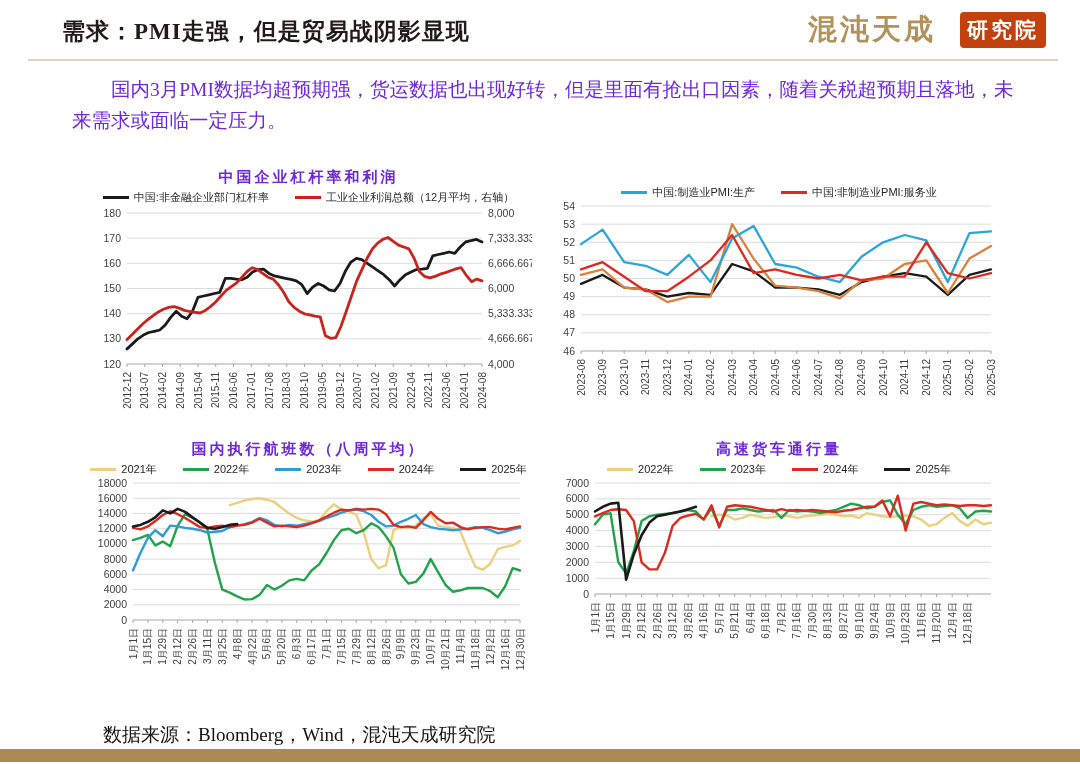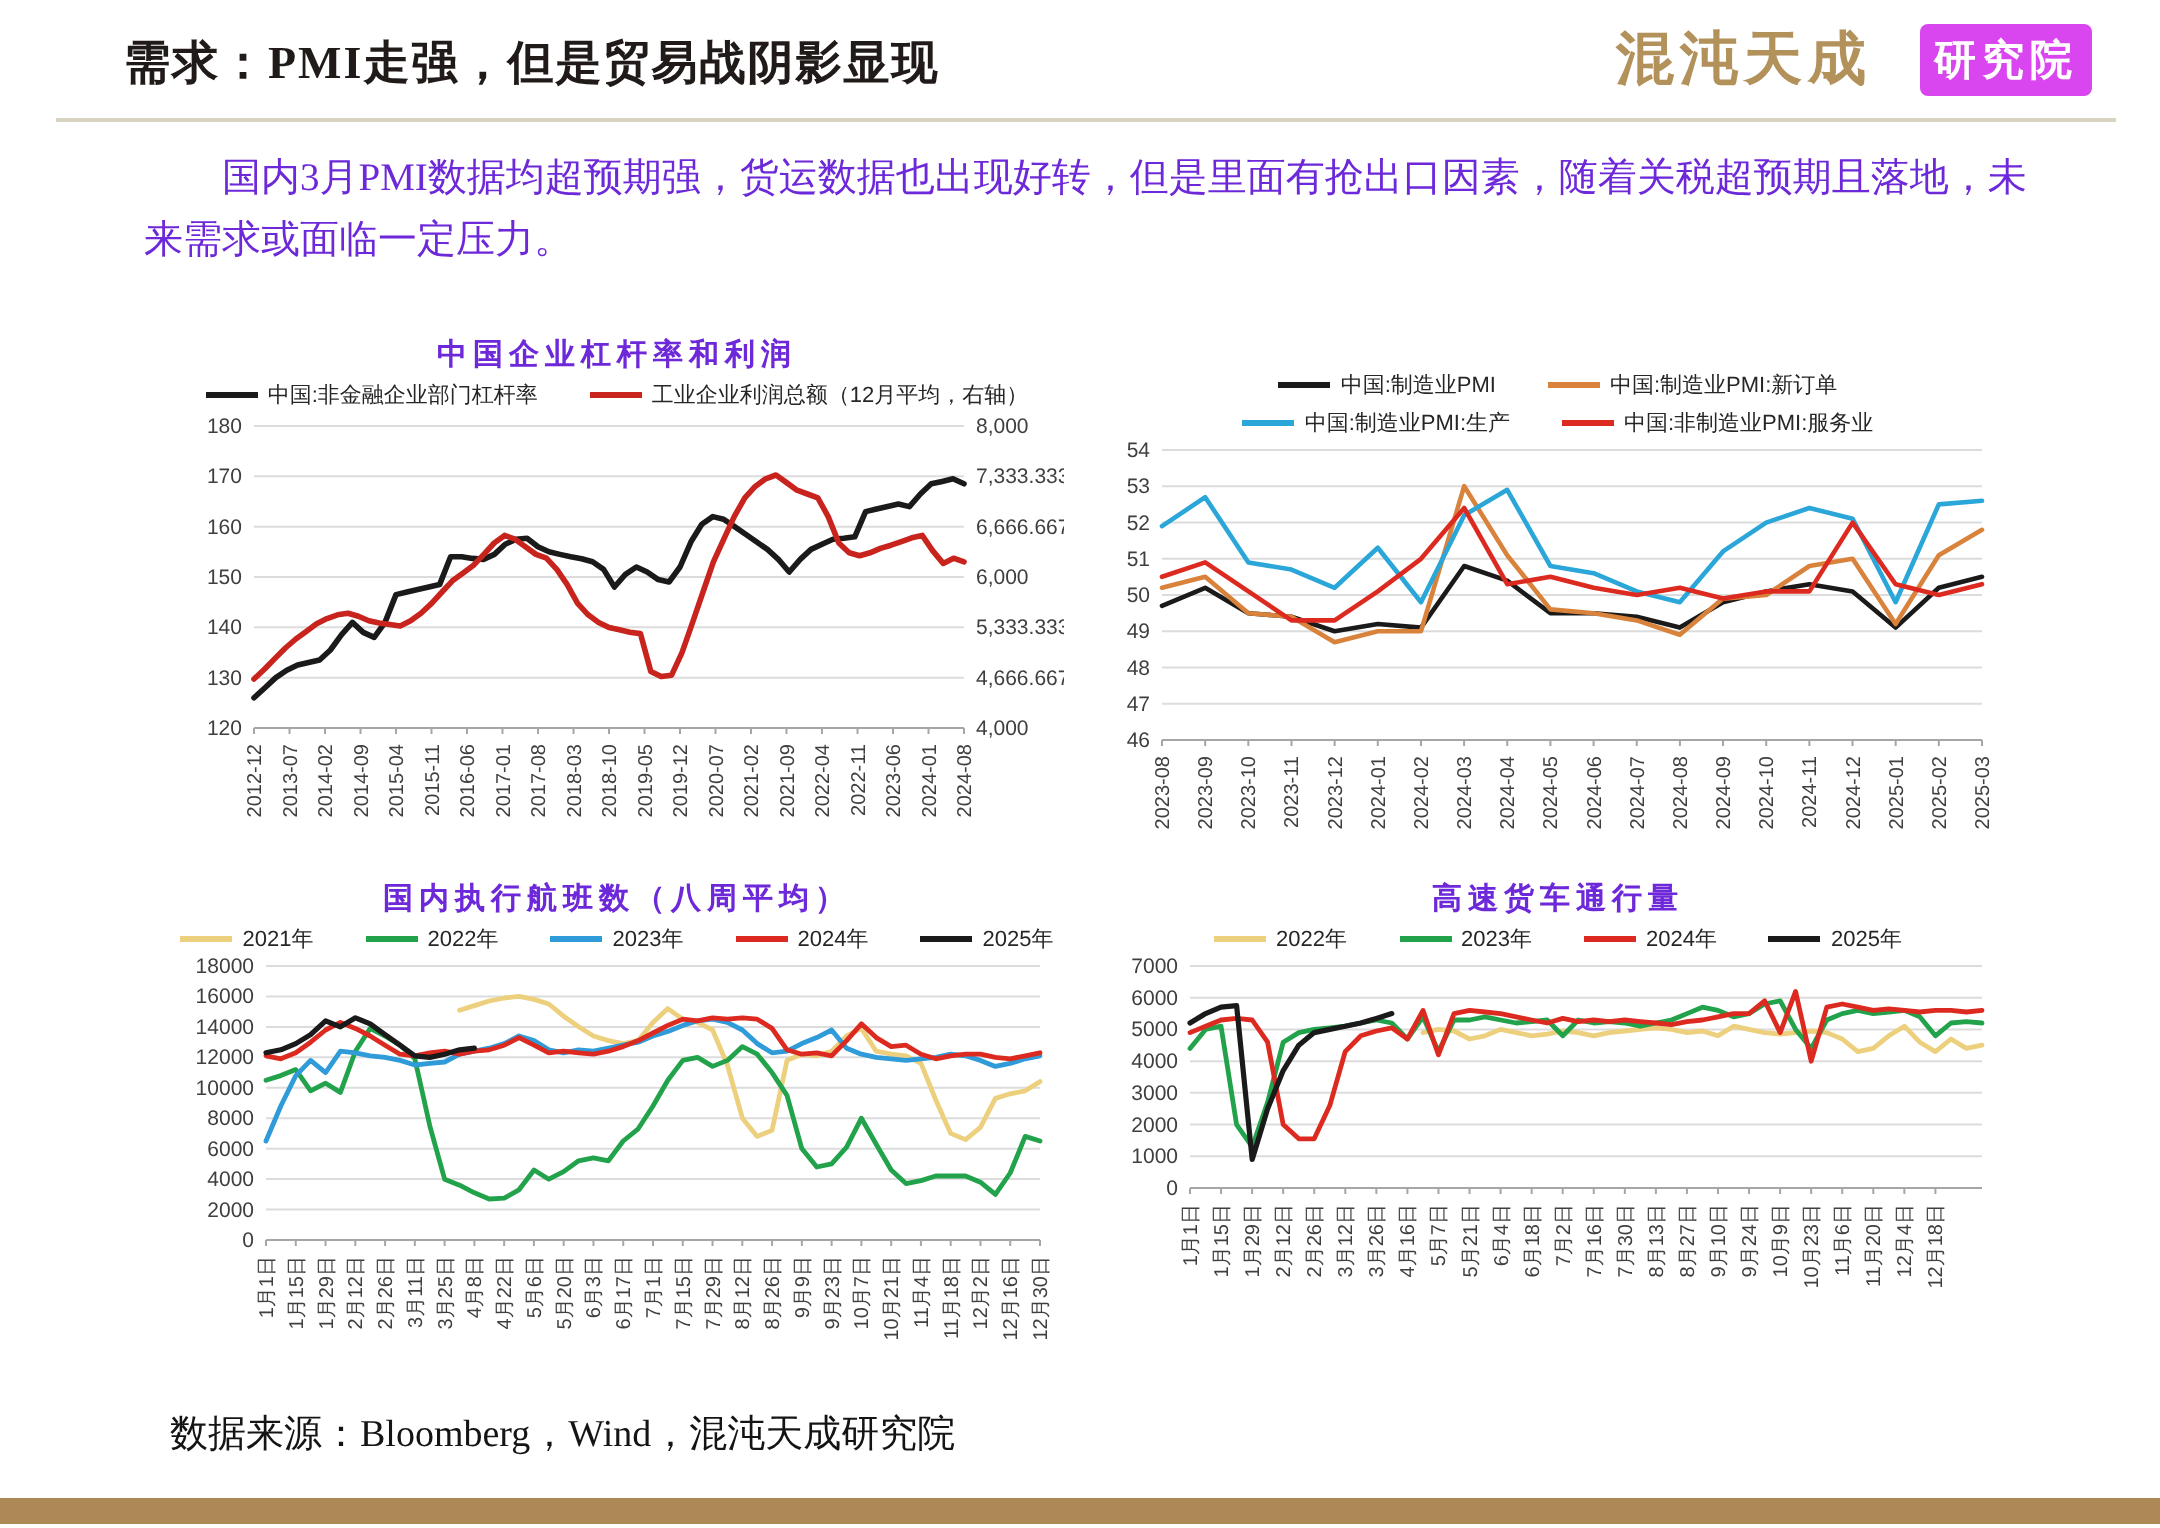--- a/index.html
+++ b/index.html
@@ -2,41 +2,41 @@
 <html><head>
 <meta charset="utf-8">
 <style>
   html,body{margin:0;padding:0;background:#888;}
   .slide{position:relative;width:1080px;height:764px;background:#ffffff;overflow:hidden;
          font-family:"Liberation Serif","DejaVu Serif",serif;margin:0 auto;}
   .page-title{position:absolute;left:62px;top:16px;margin:0;font-size:23px;font-weight:bold;
               color:#201a18;letter-spacing:1px;}
   .logo{position:absolute;right:34px;top:10px;display:flex;align-items:center;gap:24px;}
   .logo-text{font-size:29px;font-weight:bold;color:#b2915a;letter-spacing:3px;}
-  .logo-badge{background:#d946ef;color:#ffffff;font-size:21px;font-weight:bold;
+  .logo-badge{background:#c2410c;color:#ffffff;font-size:21px;font-weight:bold;
               padding:4px 7px;border-radius:4px;letter-spacing:3px;}
   .header-rule{position:absolute;top:59px;left:28px;right:22px;height:2px;background:#d9d3c1;}
   .intro{position:absolute;top:74px;left:72px;width:945px;margin:0;font-size:19.5px;
          line-height:1.6;color:#6d28d9;text-indent:2em;}
   .chart{position:absolute;display:flex;flex-direction:column;}
   #chart0{left:85px;top:168px;width:447px;height:272px;}
   #chart1{left:553px;top:185px;width:452px;height:255px;}
   #chart2{left:85px;top:440px;width:447px;height:270px;}
   #chart3{left:553px;top:440px;width:452px;height:270px;}
   .c-title{text-align:center;font-size:15px;color:#6d28d9;letter-spacing:3px;height:22px;
            flex:0 0 auto;font-weight:bold;}
   .c-title:empty{display:none;}
   .legend{display:flex;flex-direction:column;align-items:center;gap:4px;flex:0 0 auto;
           font-family:"Liberation Sans","DejaVu Sans",sans-serif;font-size:11px;color:#262626;}
   .legend-row{display:flex;justify-content:center;align-items:flex-end;gap:26px;}
   .lg-item{display:flex;align-items:center;gap:5px;white-space:nowrap;}
   .lg-swatch{display:inline-block;width:26px;height:3px;}
   .plot{flex:1 1 auto;position:relative;width:100%;}
   .plot svg{position:absolute;left:0;top:0;}
-  .source-note{position:absolute;left:85px;top:704px;margin:0;font-size:19px;color:#141414;}
+  .source-note{position:absolute;left:85px;top:704px;margin:18px;font-size:19px;color:#141414;}
   .bottom-bar{position:absolute;left:0;right:0;bottom:2px;height:13px;background:#ad8a55;}
 </style>
 </head>
 <body>
 
 <div class="slide">
 
   <h1 class="page-title">需求：PMI走强，但是贸易战阴影显现</h1>
 
   <div class="logo">
@@ -129,30 +129,20 @@
           <text x="400.5" y="167" text-anchor="end" font-size="10" fill="#3f3f3f" font-family="Liberation Sans, DejaVu Sans, sans-serif" transform="rotate(-90 400.5 167)">2024-08</text>
           <path d="M42.0 143.9L47.5 138.9L52.9 133.8L58.4 130.1L63.8 127.5L69.3 126.3L74.8 125.0L80.2 120.0L85.7 112.4L91.2 106.2L96.6 111.2L102.1 113.7L107.5 106.2L113.0 92.3L118.5 91.0L123.9 89.8L129.4 88.5L134.8 87.3L140.3 73.4L145.8 73.4L151.2 74.2L156.7 74.7L162.2 72.2L167.6 67.1L173.1 64.6L178.5 64.1L184.0 68.4L189.5 70.9L194.9 72.2L200.4 73.4L205.8 74.4L211.3 75.9L216.8 79.7L222.2 88.5L227.7 82.2L233.2 78.5L238.6 81.0L244.1 84.8L249.5 86.0L255.0 78.5L260.5 65.9L265.9 57.1L271.4 53.3L276.8 54.6L282.3 58.3L287.8 62.1L293.2 65.9L298.7 69.7L304.2 74.7L309.6 81.0L315.1 74.7L320.5 69.7L326.0 67.1L331.5 64.6L336.9 64.1L342.4 63.4L347.8 50.8L353.3 49.5L358.8 48.3L364.2 47.0L369.7 48.3L375.2 42.0L380.6 36.9L386.1 35.7L391.5 34.4L397.0 36.9" fill="none" stroke="#1a1a1a" stroke-width="2.8" stroke-linejoin="round" stroke-linecap="round"></path>
           <path d="M42.0 134.5L47.2 129.6L52.4 124.3L57.7 119.0L62.9 114.5L68.1 110.7L73.3 106.9L78.5 104.3L83.8 102.4L89.0 101.6L94.2 103.1L99.4 105.4L104.6 106.5L109.9 107.3L115.1 108.0L120.3 105.4L125.5 101.6L130.8 96.7L136.0 91.0L141.2 85.4L146.4 81.6L151.6 77.8L156.9 72.2L162.1 66.5L167.3 62.7L172.5 64.6L177.7 68.4L183.0 72.2L188.2 74.1L193.4 79.7L198.6 87.3L203.8 96.7L209.1 102.4L214.3 106.2L219.5 108.8L224.7 109.9L229.9 111.1L235.2 111.8L240.4 130.7L245.6 133.3L250.8 132.6L256.0 121.3L261.3 106.2L266.5 91.0L271.7 75.9L276.9 64.6L282.1 53.3L287.4 43.9L292.6 38.2L297.8 34.4L303.0 32.5L308.3 36.3L313.5 40.1L318.7 42.0L323.9 43.9L329.1 53.3L334.4 66.5L339.6 71.4L344.8 72.9L350.0 71.4L355.2 69.2L360.5 67.6L365.7 65.8L370.9 63.9L376.1 62.7L381.3 70.3L386.6 76.7L391.8 74.1L397.0 75.9" fill="none" stroke="#c8231d" stroke-width="2.8" stroke-linejoin="round" stroke-linecap="round"></path>
         </svg>
       </div>
   </section>
 
   <section class="chart" id="chart1">
 
     <div class="legend">
-        <div class="legend-row">
-          <span class="lg-item">
-            <i class="lg-swatch" style="background: rgb(26, 26, 26);"></i>
-            <span>中国:制造业PMI</span>
-          </span>
-          <span class="lg-item">
-            <i class="lg-swatch" style="background: rgb(217, 130, 60);"></i>
-            <span>中国:制造业PMI:新订单</span>
-          </span>
-        </div>
         <div class="legend-row">
           <span class="lg-item">
             <i class="lg-swatch" style="background: rgb(42, 166, 216);"></i>
             <span>中国:制造业PMI:生产</span>
           </span>
           <span class="lg-item">
             <i class="lg-swatch" style="background: rgb(221, 42, 32);"></i>
             <span>中国:非制造业PMI:服务业</span>
           </span>
         </div>

